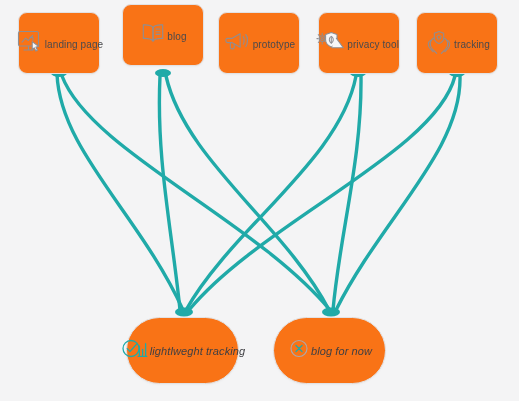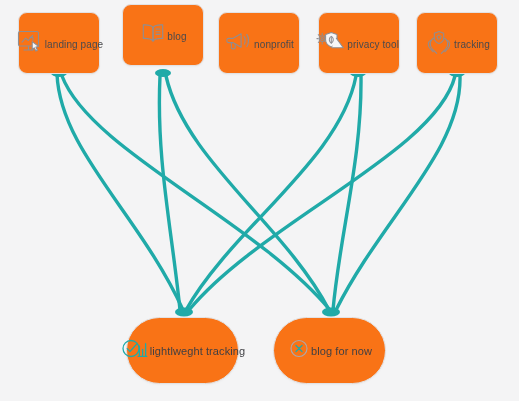--- a/index.html
+++ b/index.html
@@ -62,20 +62,21 @@
   .card-label {
     font-size: 10px;
     color: #4a4a4d;
     letter-spacing: 0.1px;
     text-align: center;
     white-space: nowrap;
   }
   .card-bottom .card-label {
     font-size: 11px;
     color: #3f3f43;
+    font-style: italic;
   }
 </style>
 </head>
 <body>
 
 <div id="stage">
 
   <svg id="wires" viewBox="0 0 519 401" xmlns="http://www.w3.org/2000/svg">
     <g fill="none" stroke="#20aaa8" stroke-width="3.4" stroke-linecap="round">
 
@@ -132,21 +133,21 @@
 
   <div class="card card-top" style="left:218px; top:12px;">
     <span class="card-icon">
       <svg width="30" height="26" viewBox="0 0 30 26" fill="none" stroke="#8e8e93" stroke-width="1.1" stroke-linecap="round" stroke-linejoin="round">
         <path d="M4.5 9.4h4.2l8.4-4.6v13.4L8.7 13.6H4.5a1.6 1.6 0 0 1-1.6-1.6v-1a1.6 1.6 0 0 1 1.6-1.6z"></path>
         <path d="M7.4 13.8v4.6a1.5 1.5 0 0 0 1.5 1.5h.8a1.5 1.5 0 0 0 1.5-1.5v-3.3"></path>
         <path d="M20.2 7.7c1.3 1.3 1.3 6.2 0 7.5"></path>
         <path d="M22.8 5.5c2.2 2.3 2.2 9.9 0 12.1"></path>
       </svg>
     </span>
-    <span class="card-label">nonprofit</span>
+    <span class="card-label">prototype</span>
   </div>
 
   <div class="card card-top" style="left:318px; top:12px;justify-content:flex-end;">
     <span class="card-icon">
       <svg width="32" height="26" viewBox="0 0 32 26" fill="none" stroke="#8e8e93" stroke-width="1.05" stroke-linecap="round" stroke-linejoin="round">
         <circle cx="7.2" cy="9.6" r="2.9"></circle>
         <circle cx="7.2" cy="9.6" r="1.1"></circle>
         <path d="M7.2 5.6V4.2M7.2 15v-1.4M3.2 9.6H1.9M12.5 9.6h-1.4M4.3 6.7l-1-1M10.1 12.5l-1-1M4.3 12.5l-1 1M10.1 6.7l1-1"></path>
         <path d="M16.3 3.6l5.7 2v5.2c0 3.4-2.5 6-5.7 7.2-3.2-1.2-5.7-3.8-5.7-7.2V5.6z" fill="#f7f7f8"></path>
         <path d="M16.3 7.4c1.9 1 2.5 3.3 1.5 5.1-.6 1-1.5 1.6-1.5 1.6s-1-.6-1.5-1.6c-1-1.8-.4-4.1 1.5-5.1z"></path>

